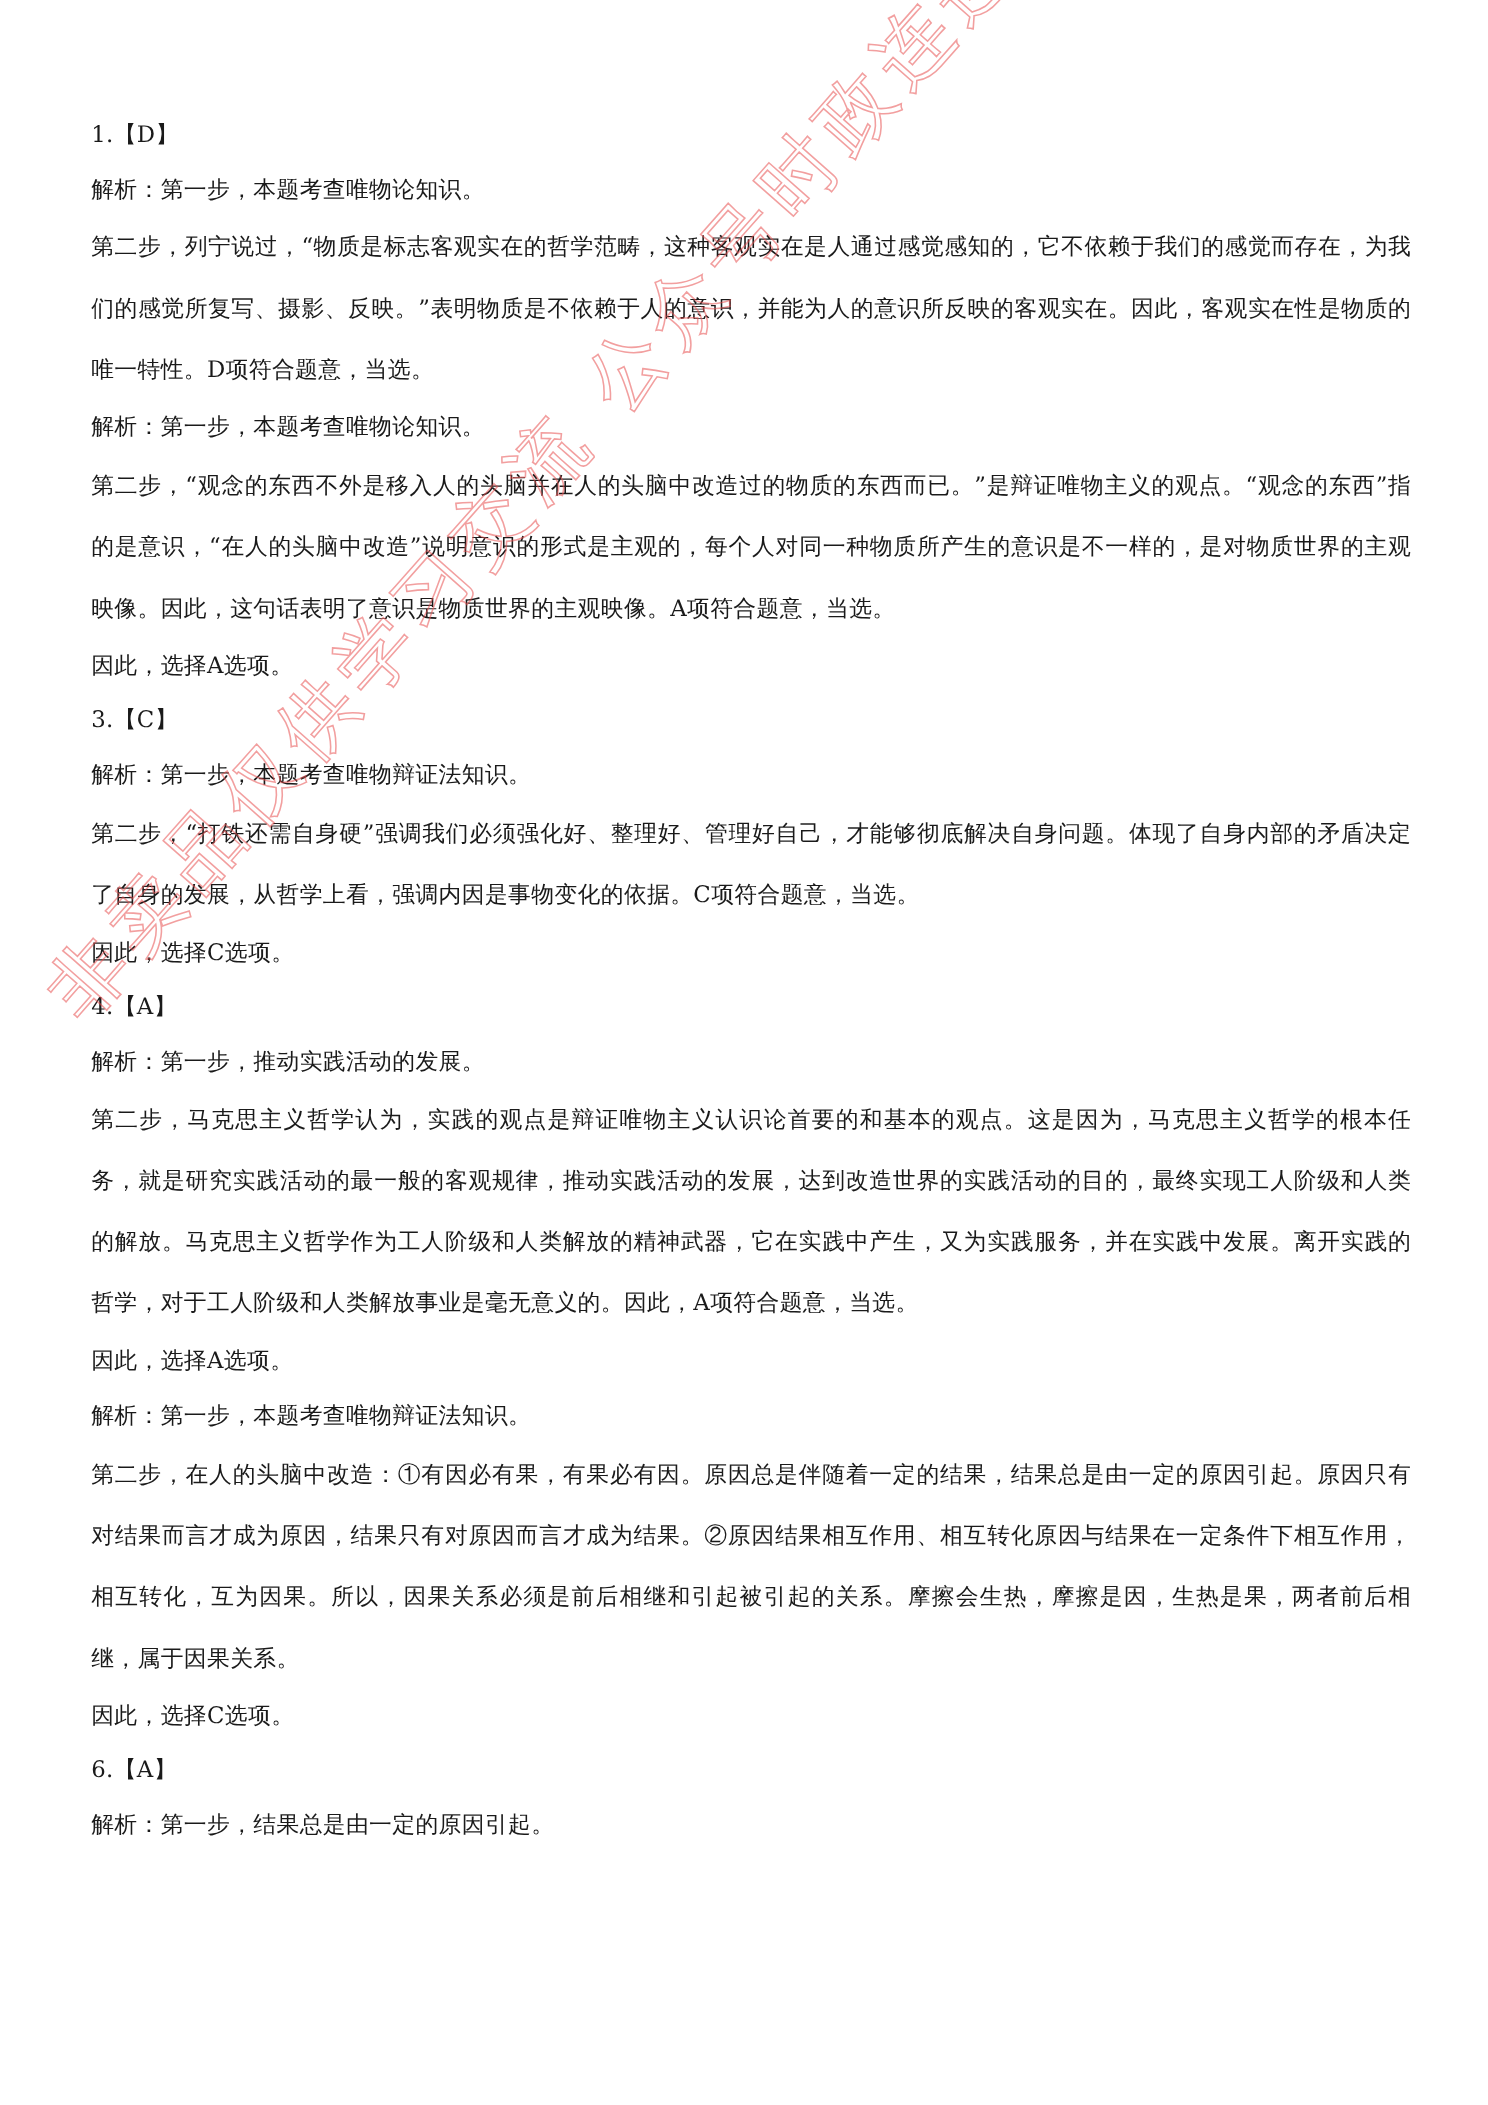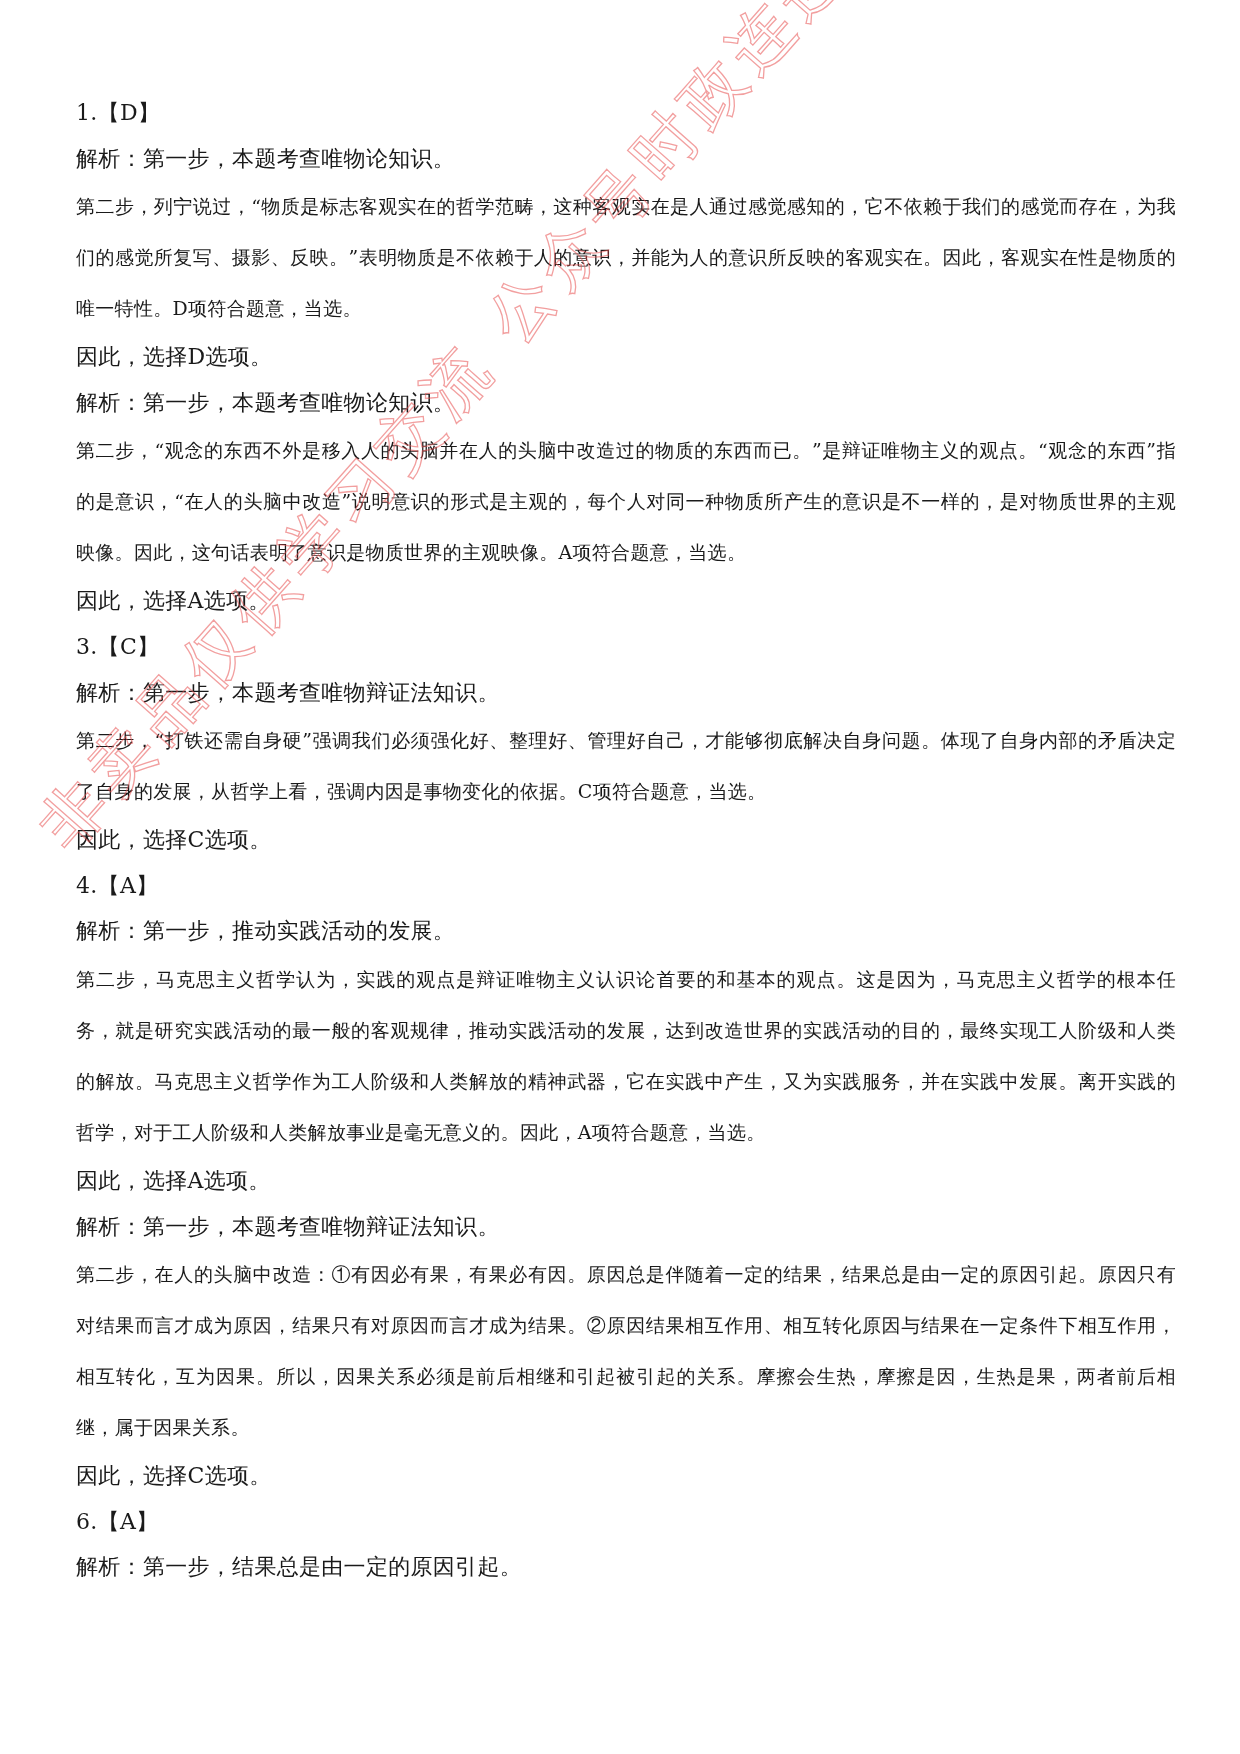--- a/index.html
+++ b/index.html
@@ -15,21 +15,21 @@
       font-family: "DejaVu Serif", "Liberation Serif", serif;
       color: #1a1a1a;
     }
     .page {
       position: absolute;
       left: 76px;
       top: 90px;
       width: 1100px;
     }
     .line {
-      font-size: 22px;
+      font-size: 19px;
       line-height: 45.6px;
       height: 45.6px;
       white-space: nowrap;
       letter-spacing: 0.3px;
     }
     .para {
       font-size: 19px;
       line-height: 51px;
       letter-spacing: 0.3px;
       text-align: justify;
@@ -59,21 +59,20 @@
 <body>
 
 <div class="page">
 
   <section>
     <div class="line">
       <span class="qnum">1.</span><span>【D】</span>
     </div>
     <div class="line">解析：第一步，本题考查唯物论知识。</div>
     <div class="para">第二步，列宁说过，“物质是标志客观实在的哲学范畴，这种客观实在是人通过感觉感知的，它不依赖于我们的感觉而存在，为我们的感觉所复写、摄影、反映。”表明物质是不依赖于人的意识，并能为人的意识所反映的客观实在。因此，客观实在性是物质的唯一特性。D项符合题意，当选。</div>
-    <div class="line">因此，选择D选项。</div>
   </section>
 
   <section>
     <div class="line">解析：第一步，本题考查唯物论知识。</div>
     <div class="para">第二步，“观念的东西不外是移入人的头脑并在人的头脑中改造过的物质的东西而已。”是辩证唯物主义的观点。“观念的东西”指的是意识，“在人的头脑中改造”说明意识的形式是主观的，每个人对同一种物质所产生的意识是不一样的，是对物质世界的主观映像。因此，这句话表明了意识是物质世界的主观映像。A项符合题意，当选。</div>
     <div class="line">因此，选择A选项。</div>
   </section>
 
   <section>
     <div class="line">

